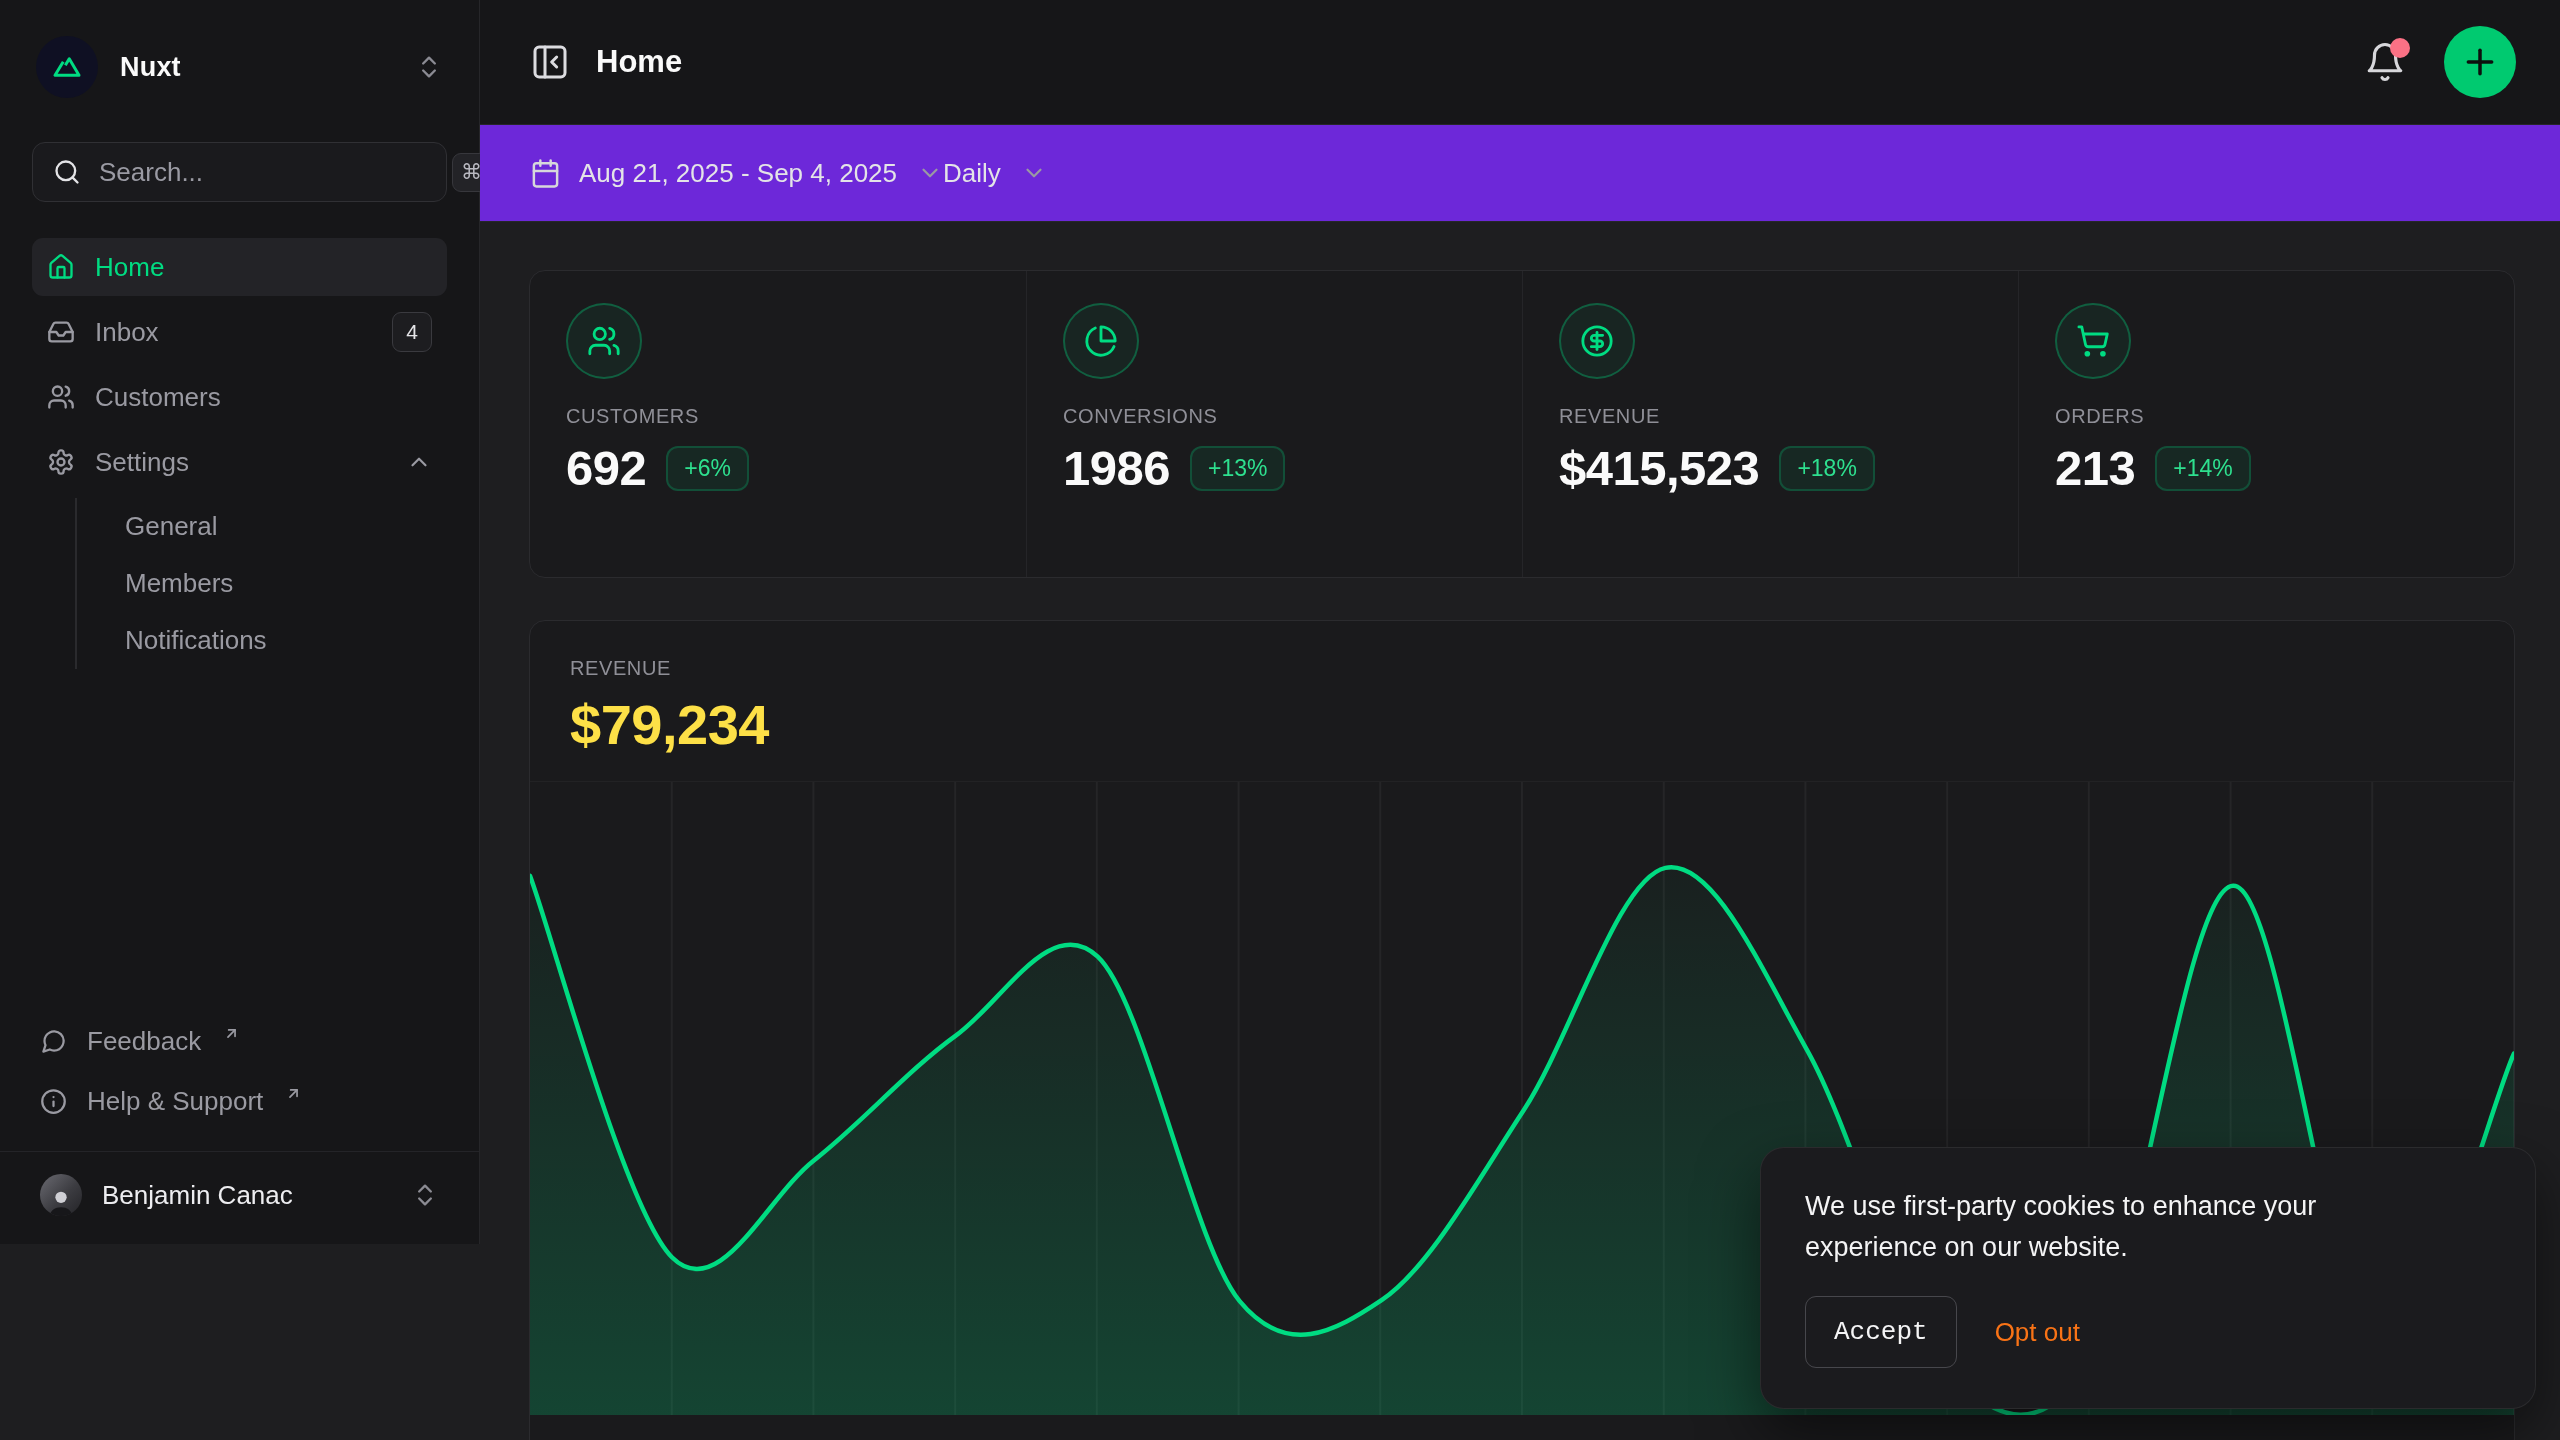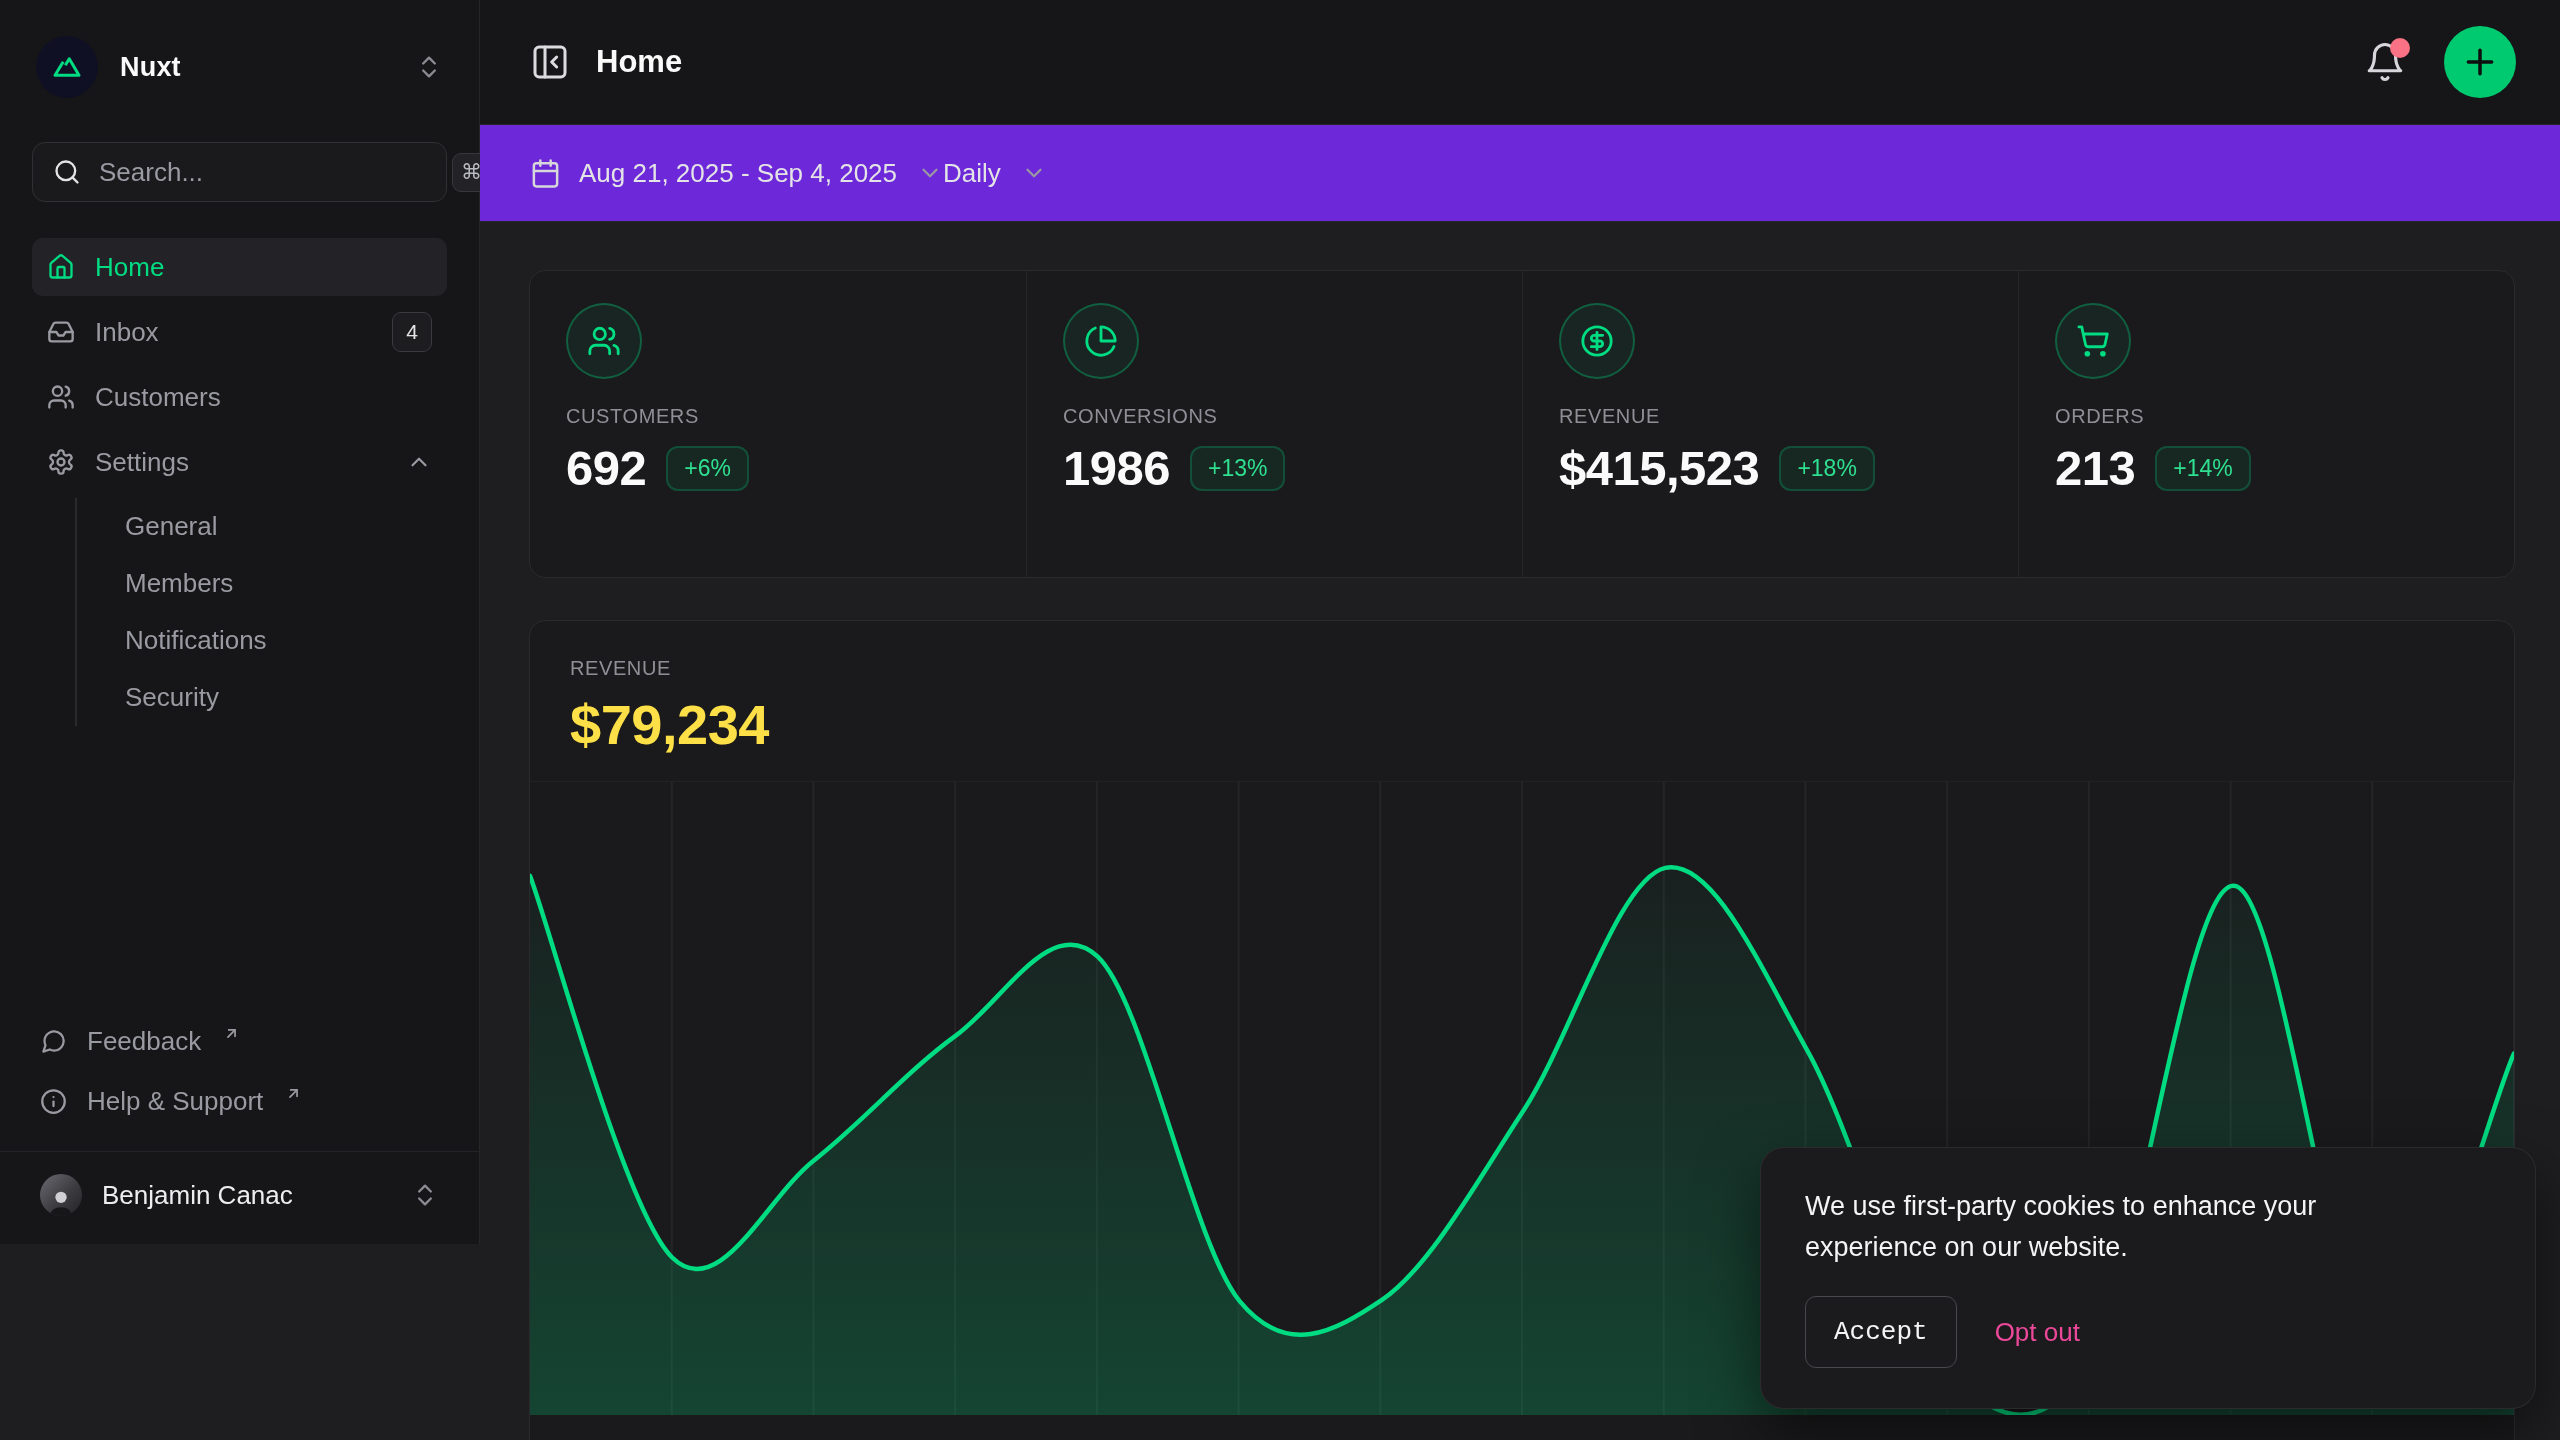--- a/index.html
+++ b/index.html
@@ -160,21 +160,21 @@
   .cookie-text { font-size:27px; line-height:41px; color:#f4f4f5; width:620px; }
   .cookie-actions { margin-top:28px; display:flex; align-items:center; gap:38px; }
   .btn-accept {
     font-family:Liberation Mono, monospace;
     font-size:26px; font-weight:500; color:#f4f4f5;
     background:transparent; border:1.5px solid #47474c; border-radius:11px;
     padding:20px 28px; cursor:pointer;
   }
   .btn-optout {
     font-family:"Liberation Sans",sans-serif;
-    font-size:26px; font-weight:500; color:#ec4899;
+    font-size:26px; font-weight:500; color:#f97316;
     background:transparent; border:none; cursor:pointer;
   }
 </style>
 </head>
 <body>
 
 <aside class="sidebar">
 
   <div class="brand-row">
     <span class="brand-logo">
@@ -256,23 +256,20 @@
 
     <div class="subnav">
       <div class="nav-item">
         <span>General</span>
       </div>
       <div class="nav-item">
         <span>Members</span>
       </div>
       <div class="nav-item">
         <span>Notifications</span>
-      </div>
-      <div class="nav-item">
-        <span>Security</span>
       </div>
     </div>
   </nav>
 
   <span class="spacer"></span>
 
   <div class="side-footer">
     <div class="nav-item">
       <span class="nv-icon">
         <svg width="27" height="27" viewBox="0 0 24 24" fill="none" stroke="currentColor" stroke-width="2" stroke-linecap="round" stroke-linejoin="round">

